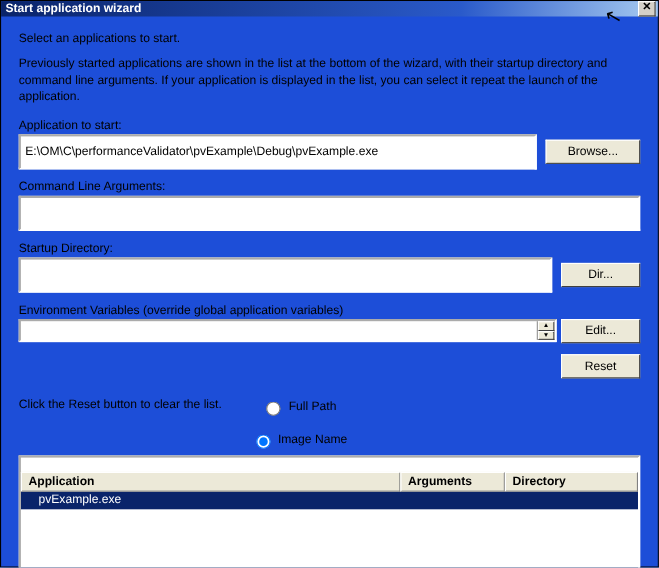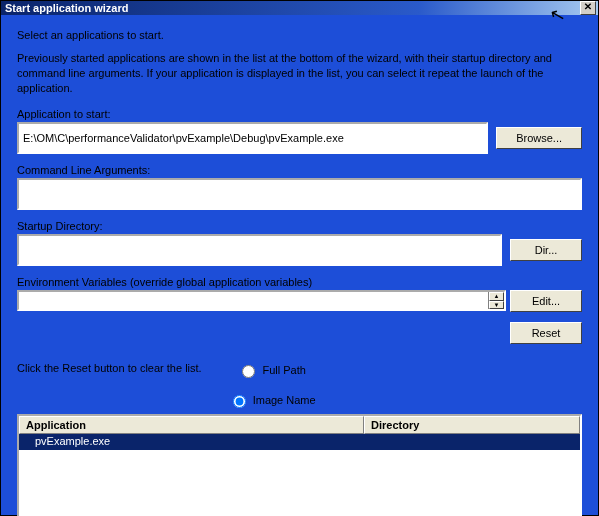--- a/index.html
+++ b/index.html
@@ -123,21 +123,21 @@
   .radiogroup { display:flex; align-items:center; gap:14px; margin-left:6px;flex-direction:column;}
   .radiogroup label { display:flex; align-items:center; gap:4px; }
   .tablewrap {
     border: 2px inset #fff;
     background:#fff;
     height: 110px;
     display:flex;
     flex-direction:column;
     margin-bottom:2px;
   }
-  .thead { display:flex; height:18px; }
+  .thead { display:flex; height:18px;margin-top:13px; }
   .thead .th {
     background:#ece9d8;
     border:1px solid #fff;
     border-right-color:#808080;
     border-bottom-color:#808080;
     padding: 2px 6px;
     font-weight:bold;
     color:#000;
   }
   .col-app { flex: 0 0 345px; }
@@ -252,20 +252,21 @@
             <span>Image Name</span>
           </label>
         </div>
       </div>
       <button class="btn3d">Reset</button>
     </div>
 
     <div class="tablewrap">
       <div class="thead">
         <div class="th col-app">Application</div>
+        <div class="th col-arg">Arguments</div>
         <div class="th col-dir">Directory</div>
       </div>
       <div class="tbody">
         <div class="trow">
           <div class="td app">pvExample.exe</div>
           <div class="td arg"></div>
           <div class="td dir"></div>
         </div>
       </div>
     </div>

